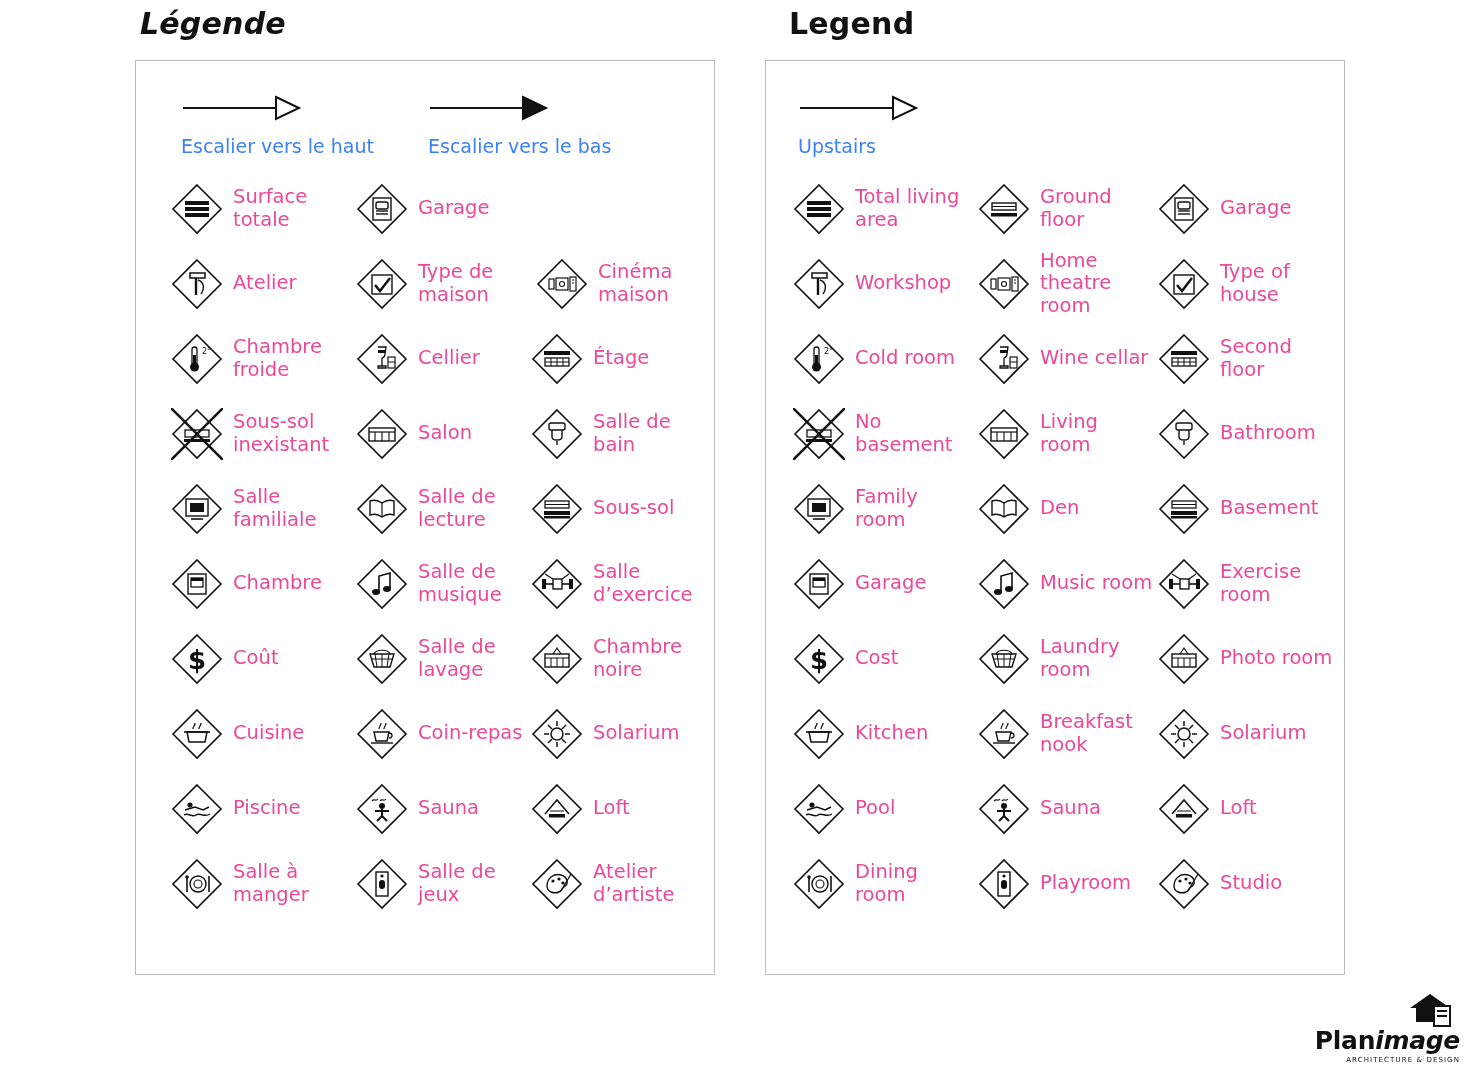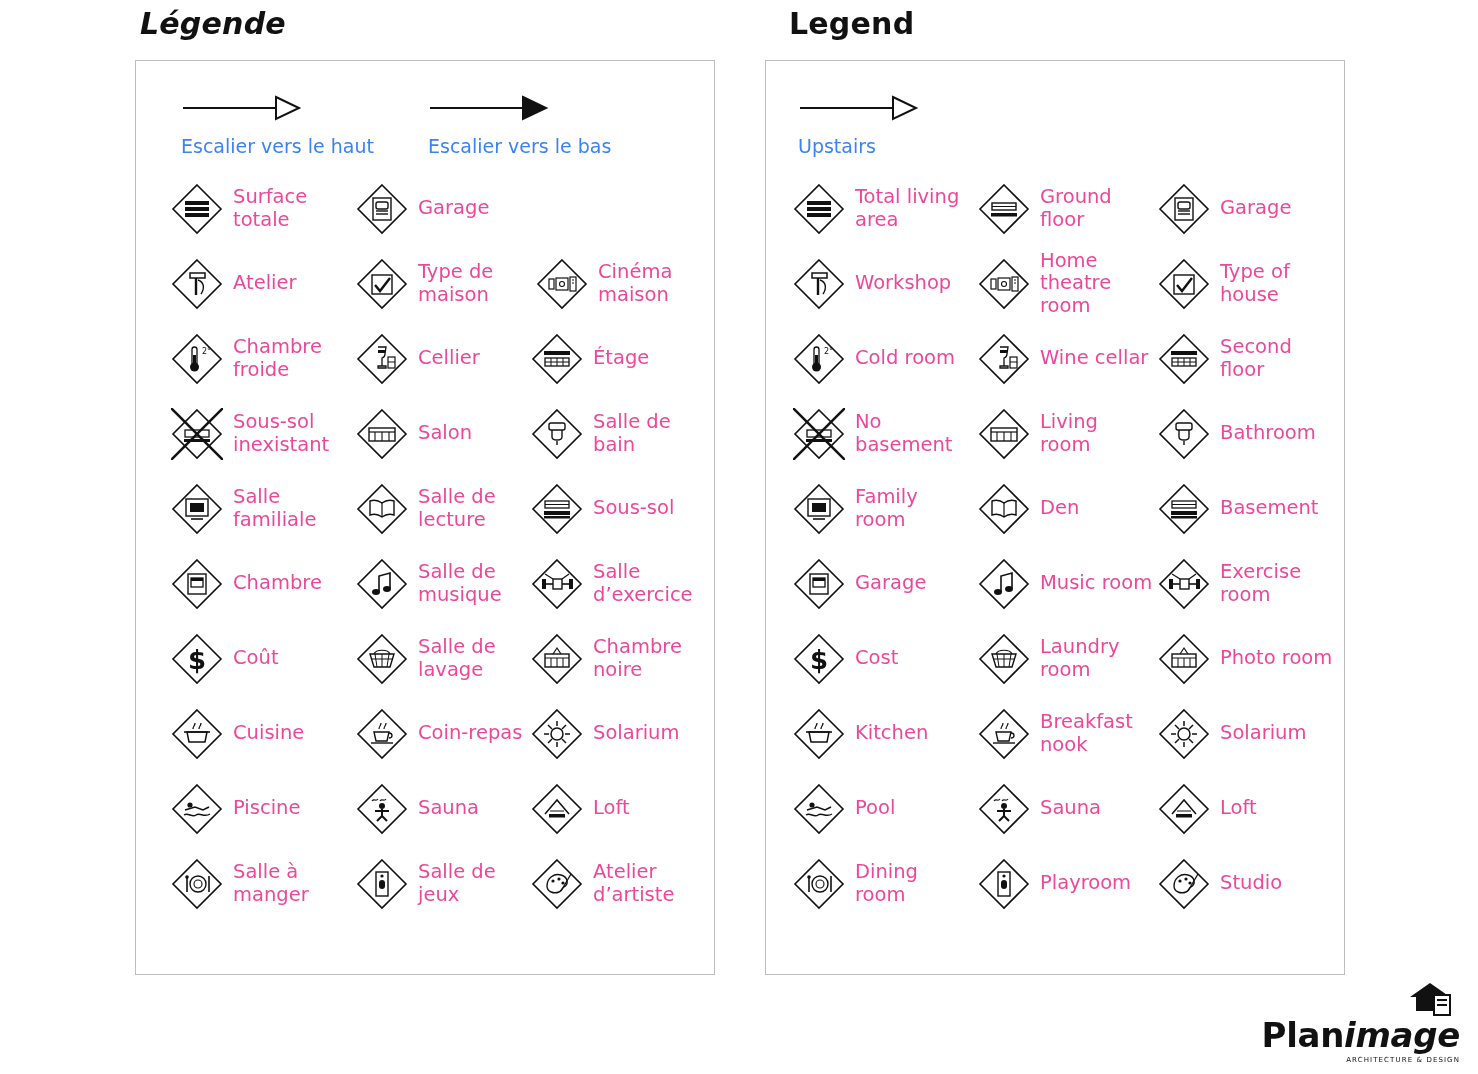--- a/index.html
+++ b/index.html
@@ -107,21 +107,21 @@
   #panel-en .c2 { width: 180px; }
   #panel-en .c3 { width: 180px; }
 
   .logo {
     position: absolute;
     right: 18px;
     bottom: 10px;
     text-align: right;
   }
   .logo-main {
-    font-size: 34px;
+    font-size: 25px;
     font-weight: bold;
     letter-spacing: -0.3px;
     color: #111;
     text-align: center;
   }
   .logo-main .ital {
     font-style: italic;
     font-weight: bold;
   }
   .logo-sub {

